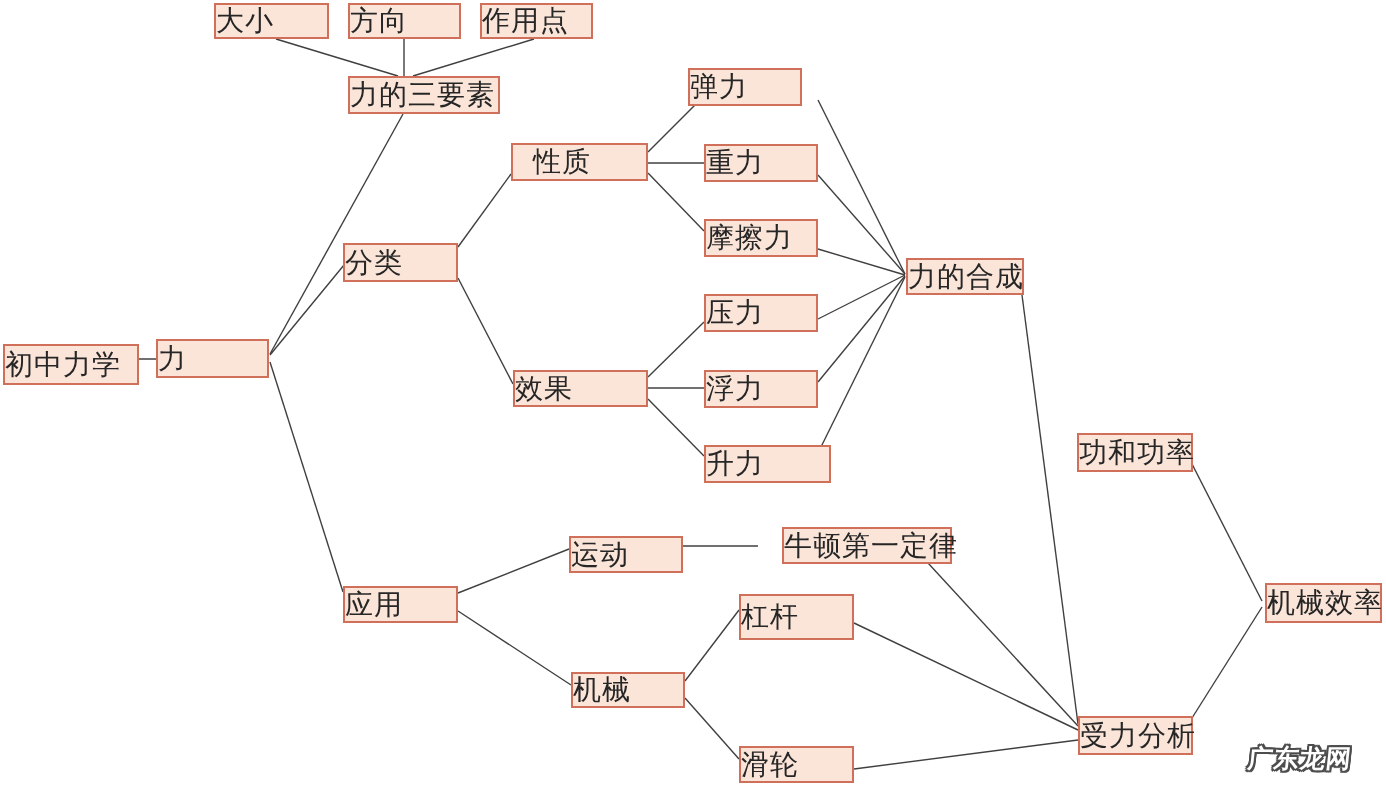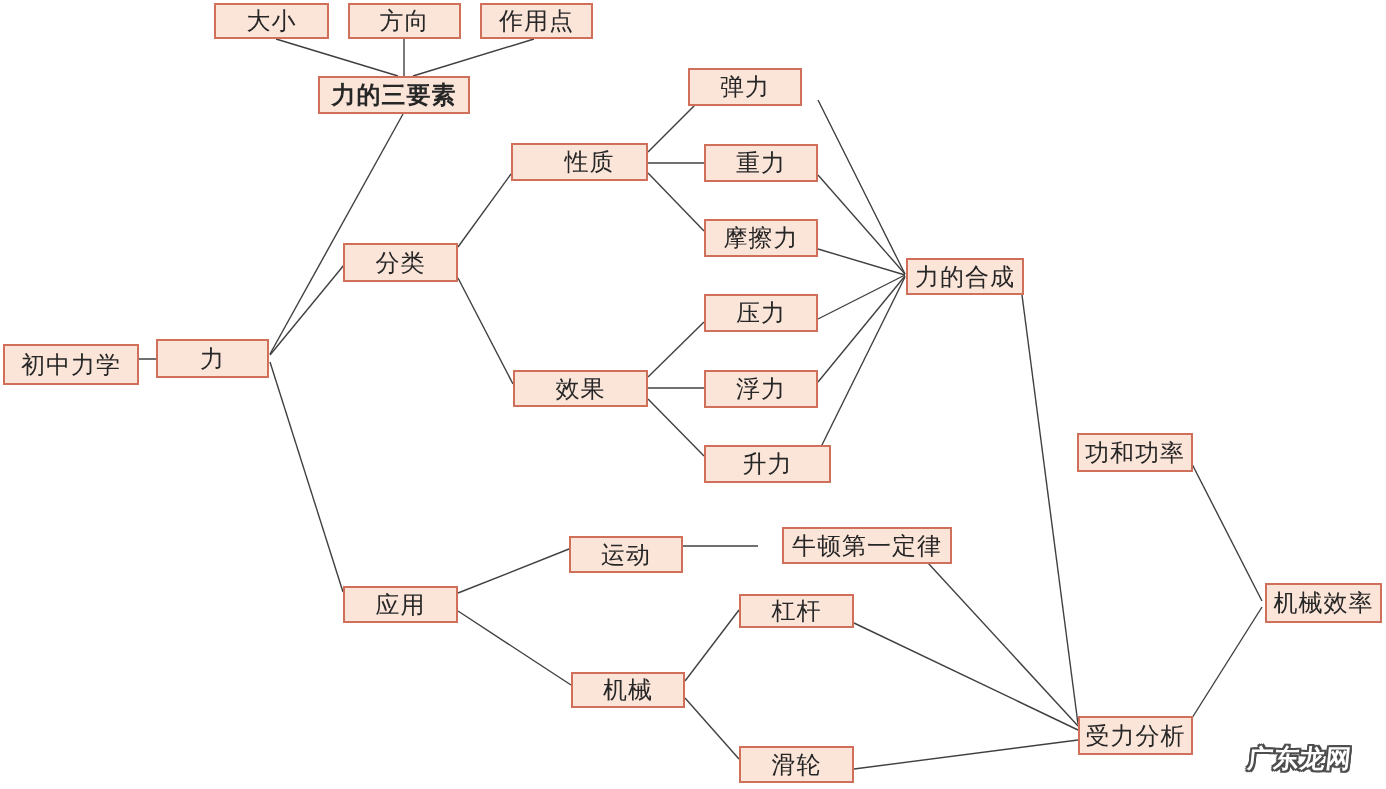--- a/index.html
+++ b/index.html
@@ -27,23 +27,22 @@
     stroke:var(--edge);
     stroke-width:1.4;
   }
   .node{
     position:absolute;
     box-sizing:border-box;
     background:var(--node-fill);
     border:2px solid var(--node-border);
     display:flex;
     align-items:center;
-    justify-content:center;
     color:var(--text);
-    font-size:24px;
+    font-size:28px;
     line-height:1;
     white-space:nowrap;
     letter-spacing:1px;
   }
   #watermark{
     position:absolute;
     left:1248px;top:742px;
     font-family:"DejaVu Sans","Liberation Sans",sans-serif;
     font-size:25px;
     font-weight:bold;
@@ -95,21 +94,21 @@
       <line x1="1191" y1="462" x2="1262" y2="601"></line>
       <line x1="1192" y1="718" x2="1262" y2="607"></line>
     </svg>
   <div id="nodes-layer">
       <div class="node" style="left: 3px; top: 344px; width: 136px; height: 41px;">
         <span>初中力学</span>
       </div>
       <div class="node" style="left: 156px; top: 339px; width: 113px; height: 39px;">
         <span>力</span>
       </div>
-      <div class="node" style="left: 318px; top: 76px; width: 152px; height: 38px; font-weight: bold;">
+      <div class="node" style="left: 348px; top: 76px; width: 152px; height: 38px;">
         <span>力的三要素</span>
       </div>
       <div class="node" style="left: 214px; top: 3px; width: 115px; height: 36px;">
         <span>大小</span>
       </div>
       <div class="node" style="left: 348px; top: 3px; width: 113px; height: 36px;">
         <span>方向</span>
       </div>
       <div class="node" style="left: 480px; top: 3px; width: 113px; height: 36px;">
         <span>作用点</span>
@@ -152,21 +151,21 @@
       </div>
       <div class="node" style="left: 569px; top: 536px; width: 114px; height: 37px;">
         <span>运动</span>
       </div>
       <div class="node" style="left: 782px; top: 527px; width: 170px; height: 37px;">
         <span>牛顿第一定律</span>
       </div>
       <div class="node" style="left: 571px; top: 672px; width: 114px; height: 36px;">
         <span>机械</span>
       </div>
-      <div class="node" style="left: 739px; top: 594px; width: 115px; height: 34px;">
+      <div class="node" style="left: 739px; top: 594px; width: 115px; height: 46px;">
         <span>杠杆</span>
       </div>
       <div class="node" style="left: 739px; top: 746px; width: 115px; height: 37px;">
         <span>滑轮</span>
       </div>
       <div class="node" style="left: 1265px; top: 583px; width: 117px; height: 40px;">
         <span>机械效率</span>
       </div>
       <div class="node" style="left: 1078px; top: 716px; width: 115px; height: 39px;">
         <span>受力分析</span>

